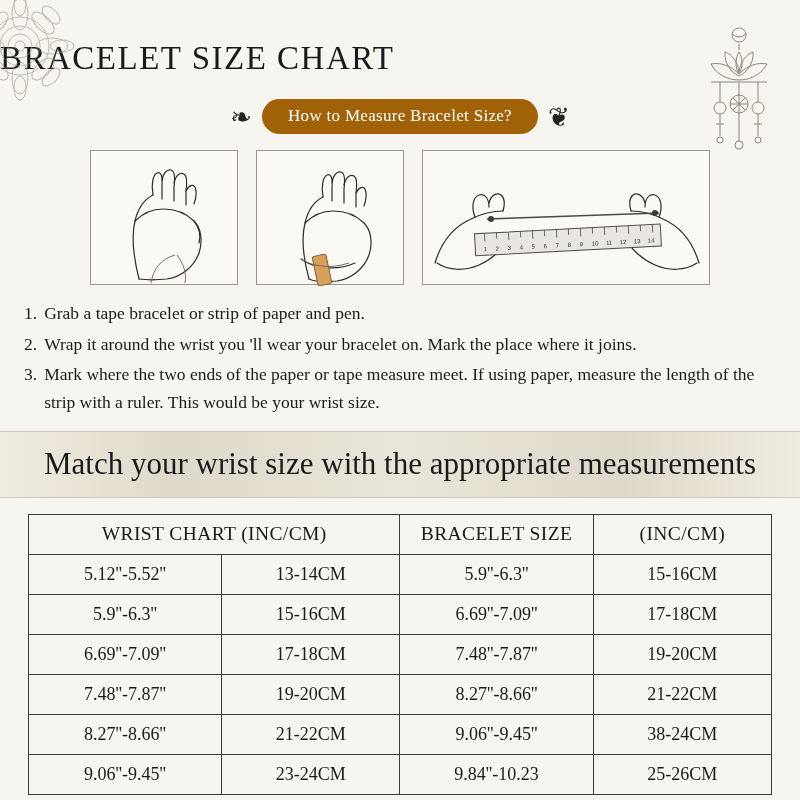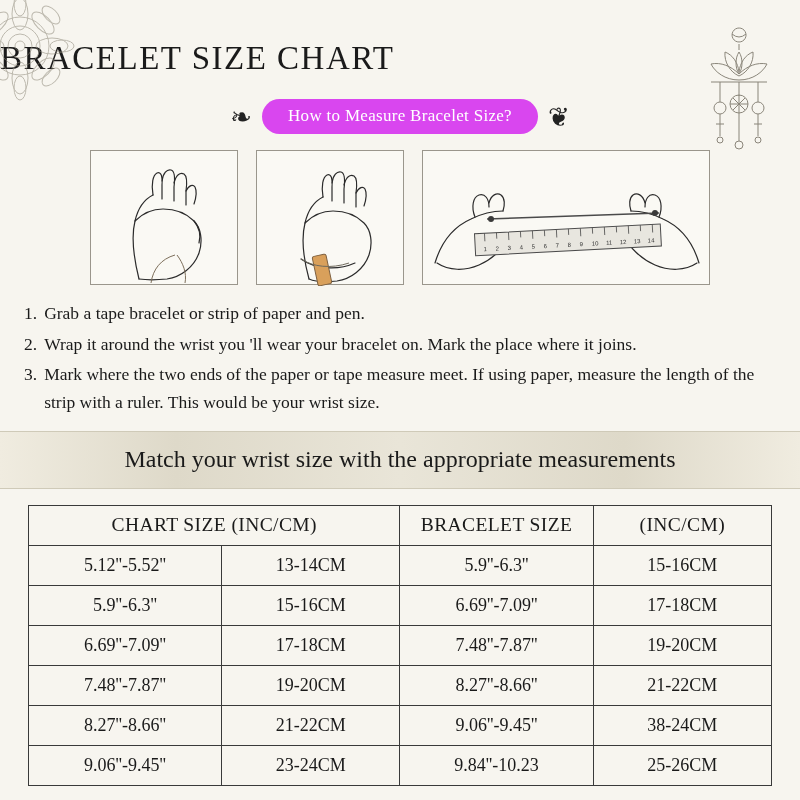--- a/index.html
+++ b/index.html
@@ -57,21 +57,21 @@
     gap: 10px;
     margin-top: 10px;
   }
   .flourish {
     font-size: 26px;
     color: #222;
     line-height: 1;
     font-family: "DejaVu Sans", sans-serif;
   }
   .subtitle-pill {
-    background: #d946ef;
+    background: #a16207;
     color: #fff;
     border-radius: 18px;
     padding: 7px 26px 8px 26px;
     font-size: 17px;
     letter-spacing: 0.3px;
     font-family: "Liberation Serif", serif;
   }
 
   
   .panels {
@@ -104,21 +104,21 @@
   .step-text { flex: 1 1 auto; }
 
   
   .banner {
     margin-top: 14px;
     padding: 12px 30px 14px 30px;
     background: linear-gradient(to right, #f0ece0 0%, #ded9c9 22%, #e9e5d8 50%, #ded9c9 78%, #f0ece0 100%);
     border-top: 1px solid #cfcab8;
     border-bottom: 1px solid #cfcab8;
     text-align: center;
-    font-size: 24px;
+    font-size: 31px;
     line-height: 1.28;
     font-family: "Liberation Serif", serif;
   }
 
   
   .table-wrap {
     margin: 16px 28px 0 28px;
   }
   table.size-table {
     width: 100%;
@@ -310,21 +310,21 @@
   </div>
 
   <div class="banner">
     <div>Match your wrist size with the appropriate measurements</div>
   </div>
 
   <div class="table-wrap">
     <table class="size-table">
       <thead>
         <tr>
-          <th class="col-a" colspan="2">CHART SIZE (INC/CM)</th>
+          <th class="col-a" colspan="2">WRIST CHART (INC/CM)</th>
           <th class="col-c">BRACELET SIZE</th>
           <th class="col-d">(INC/CM)</th>
         </tr>
       </thead>
       <tbody>
         <tr>
           <td class="col-a">5.12''-5.52''</td>
           <td class="col-b">13-14CM</td>
           <td class="col-c">5.9''-6.3''</td>
           <td class="col-d">15-16CM</td>

